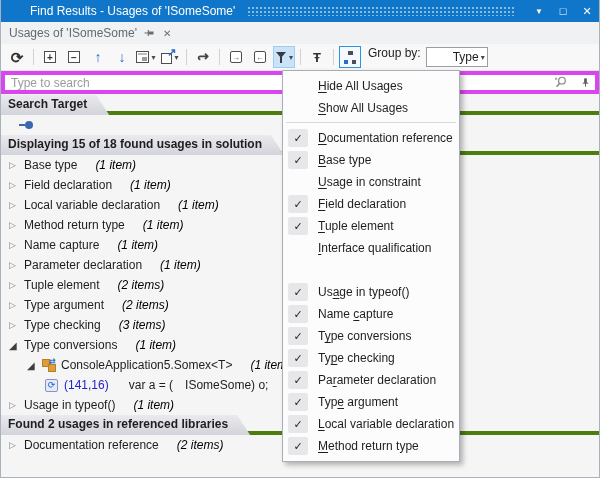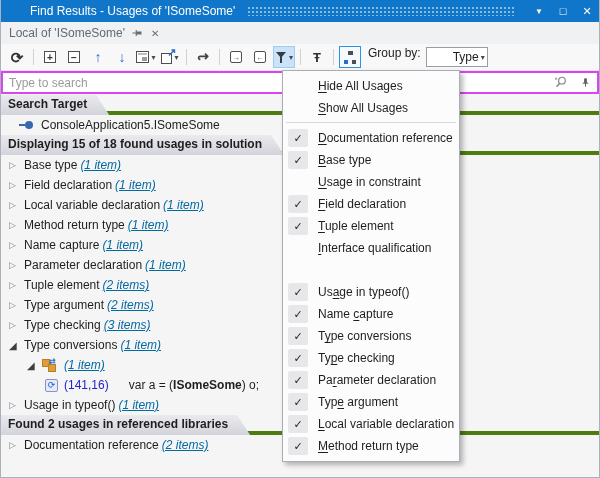--- a/index.html
+++ b/index.html
@@ -51,51 +51,51 @@
   .ic-org::before { content:""; position:absolute; left:4px; top:0; width:5px; height:4px; background:#4e4e50; }
   .ic-org::after { content:""; position:absolute; left:0; bottom:0; width:4px; height:4px; background:#2b6cc4;
                    box-shadow:8px 0 0 #4e4e50; }
   .groupby-label { margin:0 5px 8px 6px; color:#1e1e1e; }
   .combo { width:62px; height:20px; background:#fff; border:1px solid #999da6; display:flex;
            align-items:center; }
   .combo-value { flex:1; padding-left:5px;margin-left:21px; }
   .combo-arrow { width:15px; text-align:center; font-size:8px; color:#4a4a4a; }
   
   .searchrow { height:24px; position:relative; background:#f5f5f6; }
-  .search-input { width:100%; height:23px; border:2px solid #d946ef; background:#fff; padding:0 56px 0 6px;
+  .search-input { width:100%; height:23px; border:4px solid #d946ef; background:#fff; padding:0 56px 0 6px;
                   font:12px "Liberation Sans", sans-serif; color:#ec4899; outline:none; }
   .search-input::placeholder { color:#9b9b9b; }
   .search-icons { position:absolute; right:8px; top:4px; display:flex; gap:12px; align-items:center; }
   
   .content { position:absolute; left:0; right:0; top:95px; bottom:0; background:#f5f5f6; overflow:hidden; }
   .banner-row { height:20px; border-bottom:4px solid #4d7c0f; line-height:19px; }
   .banner-chip { display:inline-block; height:20px; background:linear-gradient(#eaeaee,#d3d4db);
                  font-weight:bold; padding:0 22px 0 7px;
                  clip-path:polygon(0 0, calc(100% - 13px) 0, 100% 100%, 0 100%); }
   .t-row { height:20px; display:flex; align-items:center; white-space:nowrap; }
   .lvl0 { padding-left:8px; } .lvl1 { padding-left:26px; } .lvl2 { padding-left:44px; }
   .expander { width:15px; flex:none; font-size:9px; color:#848484; }
   .expander.open { color:#3e3e3e; font-size:10px; }
-  .count { font-style:italic; color:#0369a1; margin-left:3px;text-decoration:underline; }
+  .count { font-style:italic; color:#000000; margin-left:18px; }
   .tgt-row { padding-left:18px; }
   .iface-icon { width:15px; height:8px; position:relative; margin-right:7px; flex:none; }
   .iface-icon::before { content:""; position:absolute; left:0; top:3px; width:6px; height:2px; background:#3a67ae; }
   .iface-icon::after { content:""; position:absolute; right:1px; top:0; width:8px; height:8px;
                        border-radius:50%; background:#3a67ae; }
   .conv-icon { width:14px; height:13px; position:relative; margin-right:5px; flex:none; }
   .conv-icon::before { content:""; position:absolute; left:0; top:0; width:6px; height:6px;
                        background:#e09c38; border:1px solid #b97f22; }
   .conv-icon::after { content:""; position:absolute; right:0; bottom:0; width:6px; height:6px;
                       background:#e09c38; border:1px solid #b97f22; }
   .conv-icon .sw { position:absolute; left:7px; top:-2px; color:#2b6cc4; font-size:8px; font-weight:bold; }
   .code-icon { width:13px; height:13px; flex:none; margin-right:6px; border:1px solid #8892c8;
                background:#e5eaf7; color:#2255cc; font-size:9px; line-height:11px; text-align:center;
                border-radius:2px; }
   .loc { color:#2323cb; margin-right:20px; }
-  .bold { font-weight:bold; }
+  .bold { font-weight:normal;margin-left:12px; }
   
   .menu { position:absolute; left:281px; top:70px; width:178px; background:#fcfcfd;
           border:1px solid #aaadb8; box-shadow:3px 3px 5px rgba(0,0,0,.28); z-index:50; padding:4px 1px; }
   .menu-item { height:22px; display:flex; align-items:center; }
   .mi-check { width:20px; height:18px; margin:0 3px 0 4px; flex:none; display:flex; align-items:center;
               justify-content:center; font-size:11px; color:#1e1e1e; border-radius:2px; }
   .mi-check.on { background:#e7e7ea; }
   .mi-label { margin-left:7px; }
   .mi-label u { text-underline-offset:2px; }
   .menu-sep { height:1px; background:#d8d8dc; margin:3px 2px 4px 2px; }
@@ -109,21 +109,21 @@
   <div class="titlebar">
     <span class="t-title">Find Results - Usages of 'ISomeSome'</span>
     <span class="t-grip"></span>
     <span class="t-btn small">▼</span>
     <span class="t-btn">□</span>
     <span class="t-btn">✕</span>
   </div>
 
   <div class="tabrow">
     <div class="tab">
-      <span class="tab-label">Local of 'ISomeSome'</span>
+      <span class="tab-label">Usages of 'ISomeSome'</span>
       <span>
         <svg width="12" height="12" viewBox="0 0 16 16" style="transform:rotate(90deg)">
           <rect x="6" y="2" width="4" height="7" fill="#6d6d6d"></rect>
           <line x1="4" y1="9" x2="12" y2="9" stroke="#6d6d6d" stroke-width="1.5"></line>
           <line x1="8" y1="9" x2="8" y2="14" stroke="#6d6d6d" stroke-width="1.5"></line>
         </svg>
       </span>
       <span class="tab-x">✕</span>
     </div>
   </div>
@@ -206,21 +206,20 @@
           <line x1="8" y1="9" x2="8" y2="14" stroke="#5f5f5f" stroke-width="1.5"></line>
         </svg>
       </span>
     </span>
   </div>
 
   <div class="content">
       <div class="banner-row"><span class="banner-chip">Search Target</span></div>
       <div class="t-row tgt-row">
         <span class="iface-icon"></span>
-        <span>ConsoleApplication5.ISomeSome</span>
       </div>
       <div class="banner-row"><span class="banner-chip">Displaying 15 of 18 found usages in solution</span></div>
       <div class="t-row lvl0">
         <span class="expander">▷</span>
         <span>Base type</span>
         <span class="count">(1 item)</span>
       </div>
       <div class="t-row lvl0">
         <span class="expander">▷</span>
         <span>Field declaration</span>
@@ -264,20 +263,21 @@
       <div class="t-row lvl0">
         <span class="expander open">◢</span>
         <span>Type conversions</span>
         <span class="count">(1 item)</span>
       </div>
       <div class="t-row lvl1">
         <span class="expander open">◢</span>
         <span class="conv-icon">
           <span class="sw">⇄</span>
         </span>
+        <span>ConsoleApplication5.Somex&lt;T&gt;</span>
         <span class="count">(1 item)</span>
       </div>
       <div class="t-row lvl2">
         <span class="code-icon">⟳</span>
         <span class="loc">(141,16)</span>
         <span>var a = (</span>
         <span class="bold">ISomeSome</span>
         <span>) o;</span>
       </div>
       <div class="t-row lvl0">

